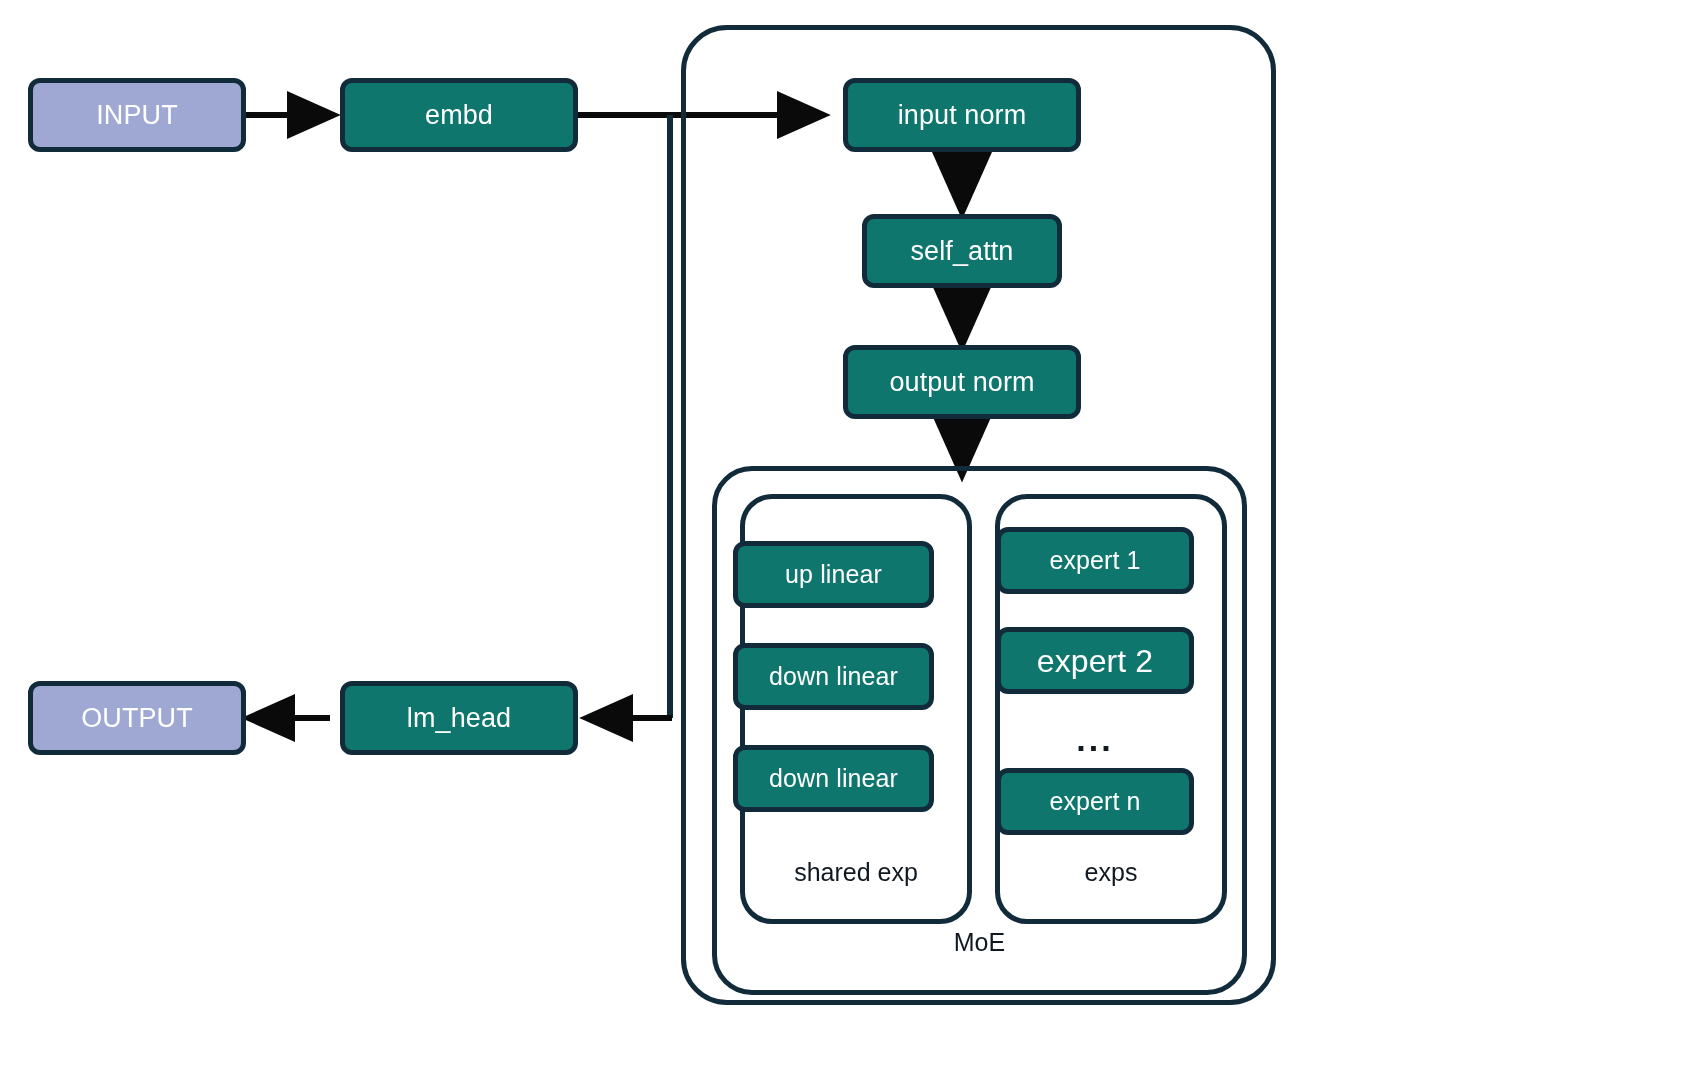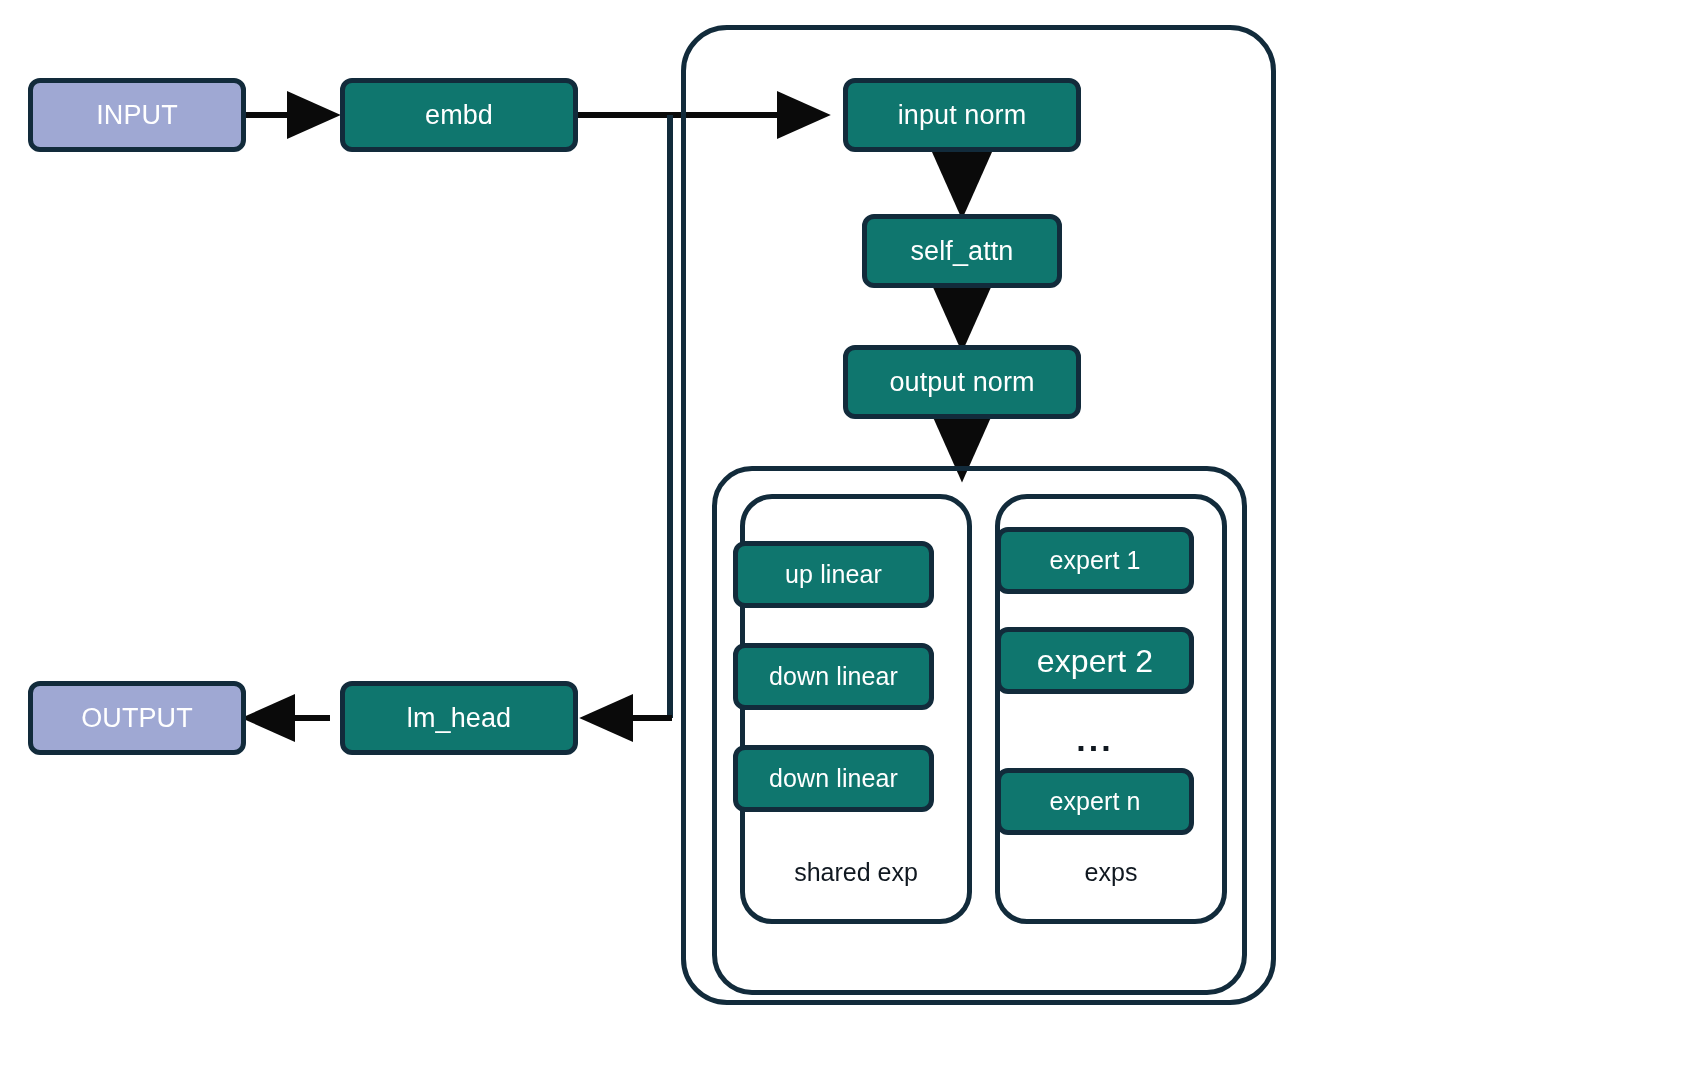--- a/index.html
+++ b/index.html
@@ -156,15 +156,16 @@
   <div class="node salmon" style="left:996px; top:768px; width:198px; height:67px; font-size:25px;">expert n</div>
 
   <div class="node salmon" style="left:340px; top:681px; width:238px; height:74px;">lm_head</div>
 
   <div class="node blue" style="left:28px; top:681px; width:218px; height:74px;">OUTPUT</div>
 
   <div class="grouplabel" style="left:740px; top:858px; width:232px;">shared exp</div>
 
   <div class="grouplabel" style="left:995px; top:858px; width:232px;text-align:center;">exps</div>
 
+  <div class="grouplabel" style="left:712px; top:928px; width:535px;">MoE</div>
 
 
 </div>
 
 </body></html>

